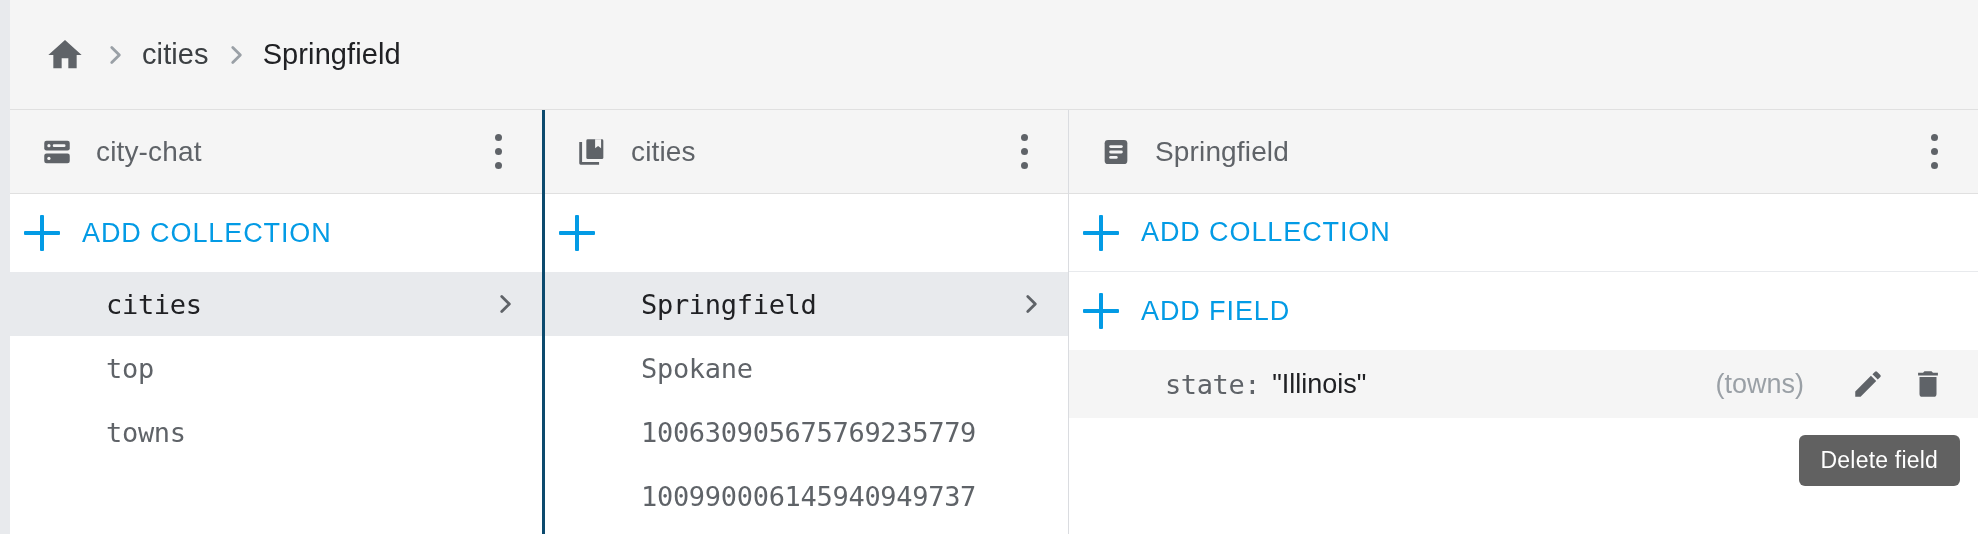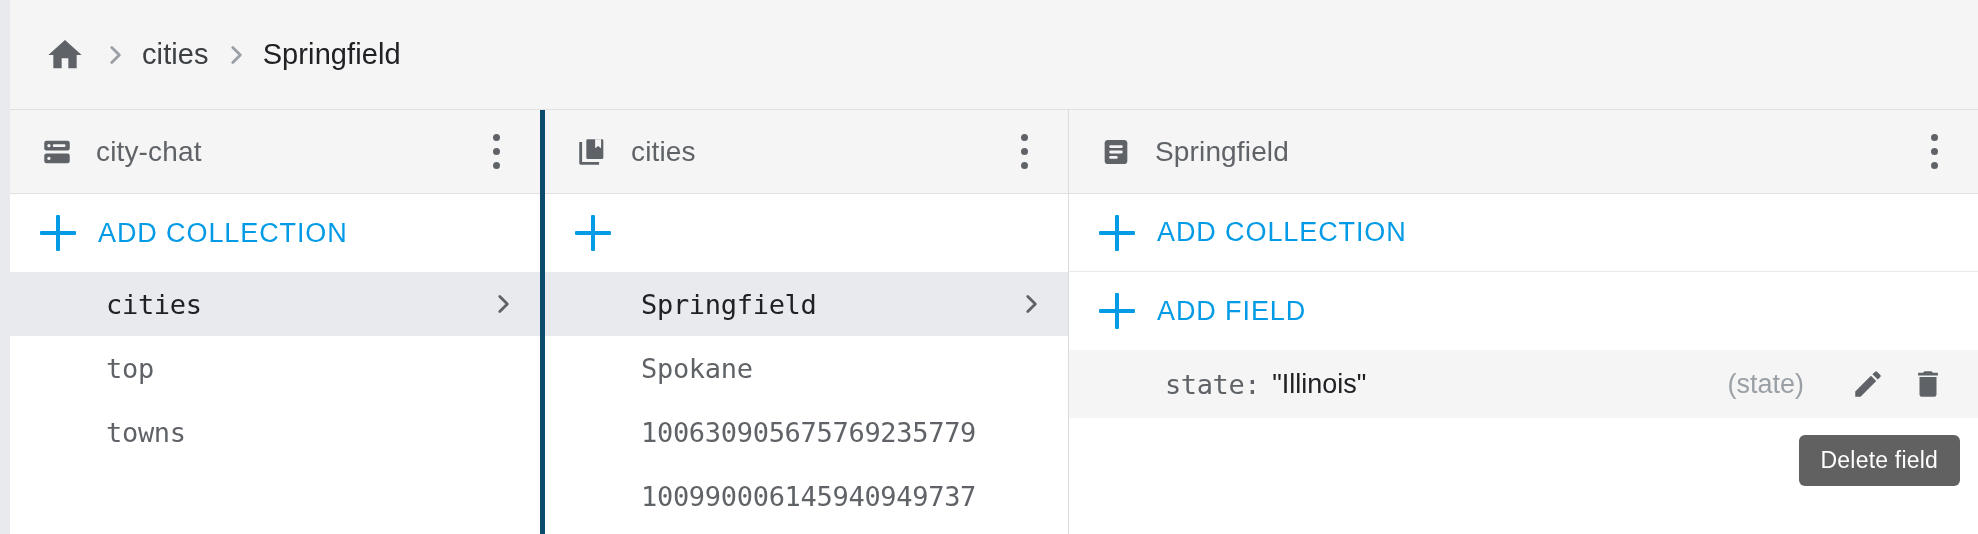--- a/index.html
+++ b/index.html
@@ -68,21 +68,21 @@
     align-items: stretch;
   }
   .panel {
     display: flex;
     flex-direction: column;
     box-sizing: border-box;
     background: #ffffff;
     position: relative;
     overflow: hidden;
   }
-  .panel.col1 { width: 535px; border-right: 5px solid #0c4a6e; }
+  .panel.col1 { width: 535px; border-right: 3px solid #0c4a6e; }
   .panel.col2 { width: 524px; border-right: 1px solid #dadce0; }
   .panel.col3 { flex: 1 1 auto; }
 
   .panel-header {
     height: 84px;
     min-height: 84px;
     background: #f5f5f5;
     border-bottom: 1px solid #e0e0e0;
     display: flex;
     align-items: center;
@@ -125,21 +125,21 @@
     background: #5f6368;
     margin: 3.5px 0;
   }
 
   
   .action-row {
     height: 78px;
     min-height: 78px;
     display: flex;
     align-items: center;
-    padding-left: 30px;
+    padding-left: 14px;
     box-sizing: border-box;
     cursor: pointer;
     background: #ffffff;
   }
   .action-row.bordered { border-bottom: 1px solid #e8eaed; }
   .plus-icon {
     width: 36px;
     height: 36px;
     position: relative;
     margin-right: 22px;
@@ -405,21 +405,21 @@
       <div class="action-row">
         <span class="plus-icon"></span>
         <span class="action-label">ADD FIELD</span>
       </div>
 
       <div class="field-list">
 
         <div class="field-row highlight">
           <span class="field-key">state:</span>
           <span class="field-val">"Illinois"</span>
-          <span class="field-type">(state)</span>
+          <span class="field-type">(towns)</span>
           <span class="icon-btn">
             <svg width="34" height="34" viewBox="0 0 24 24" aria-hidden="true">
               <path fill="#5f6368" d="M3 17.25V21h3.75L17.81 9.94l-3.75-3.75zM20.71 7.04a1 1 0 0 0 0-1.41l-2.34-2.34a1 1 0 0 0-1.41 0l-1.83 1.83 3.75 3.75z"></path>
             </svg>
           </span>
           <span class="icon-btn">
             <svg width="34" height="34" viewBox="0 0 24 24" aria-hidden="true">
               <path fill="#5f6368" d="M6 19a2 2 0 0 0 2 2h8a2 2 0 0 0 2-2V7H6zM19 4h-3.5l-1-1h-5l-1 1H5v2h14z"></path>
             </svg>
           </span>

